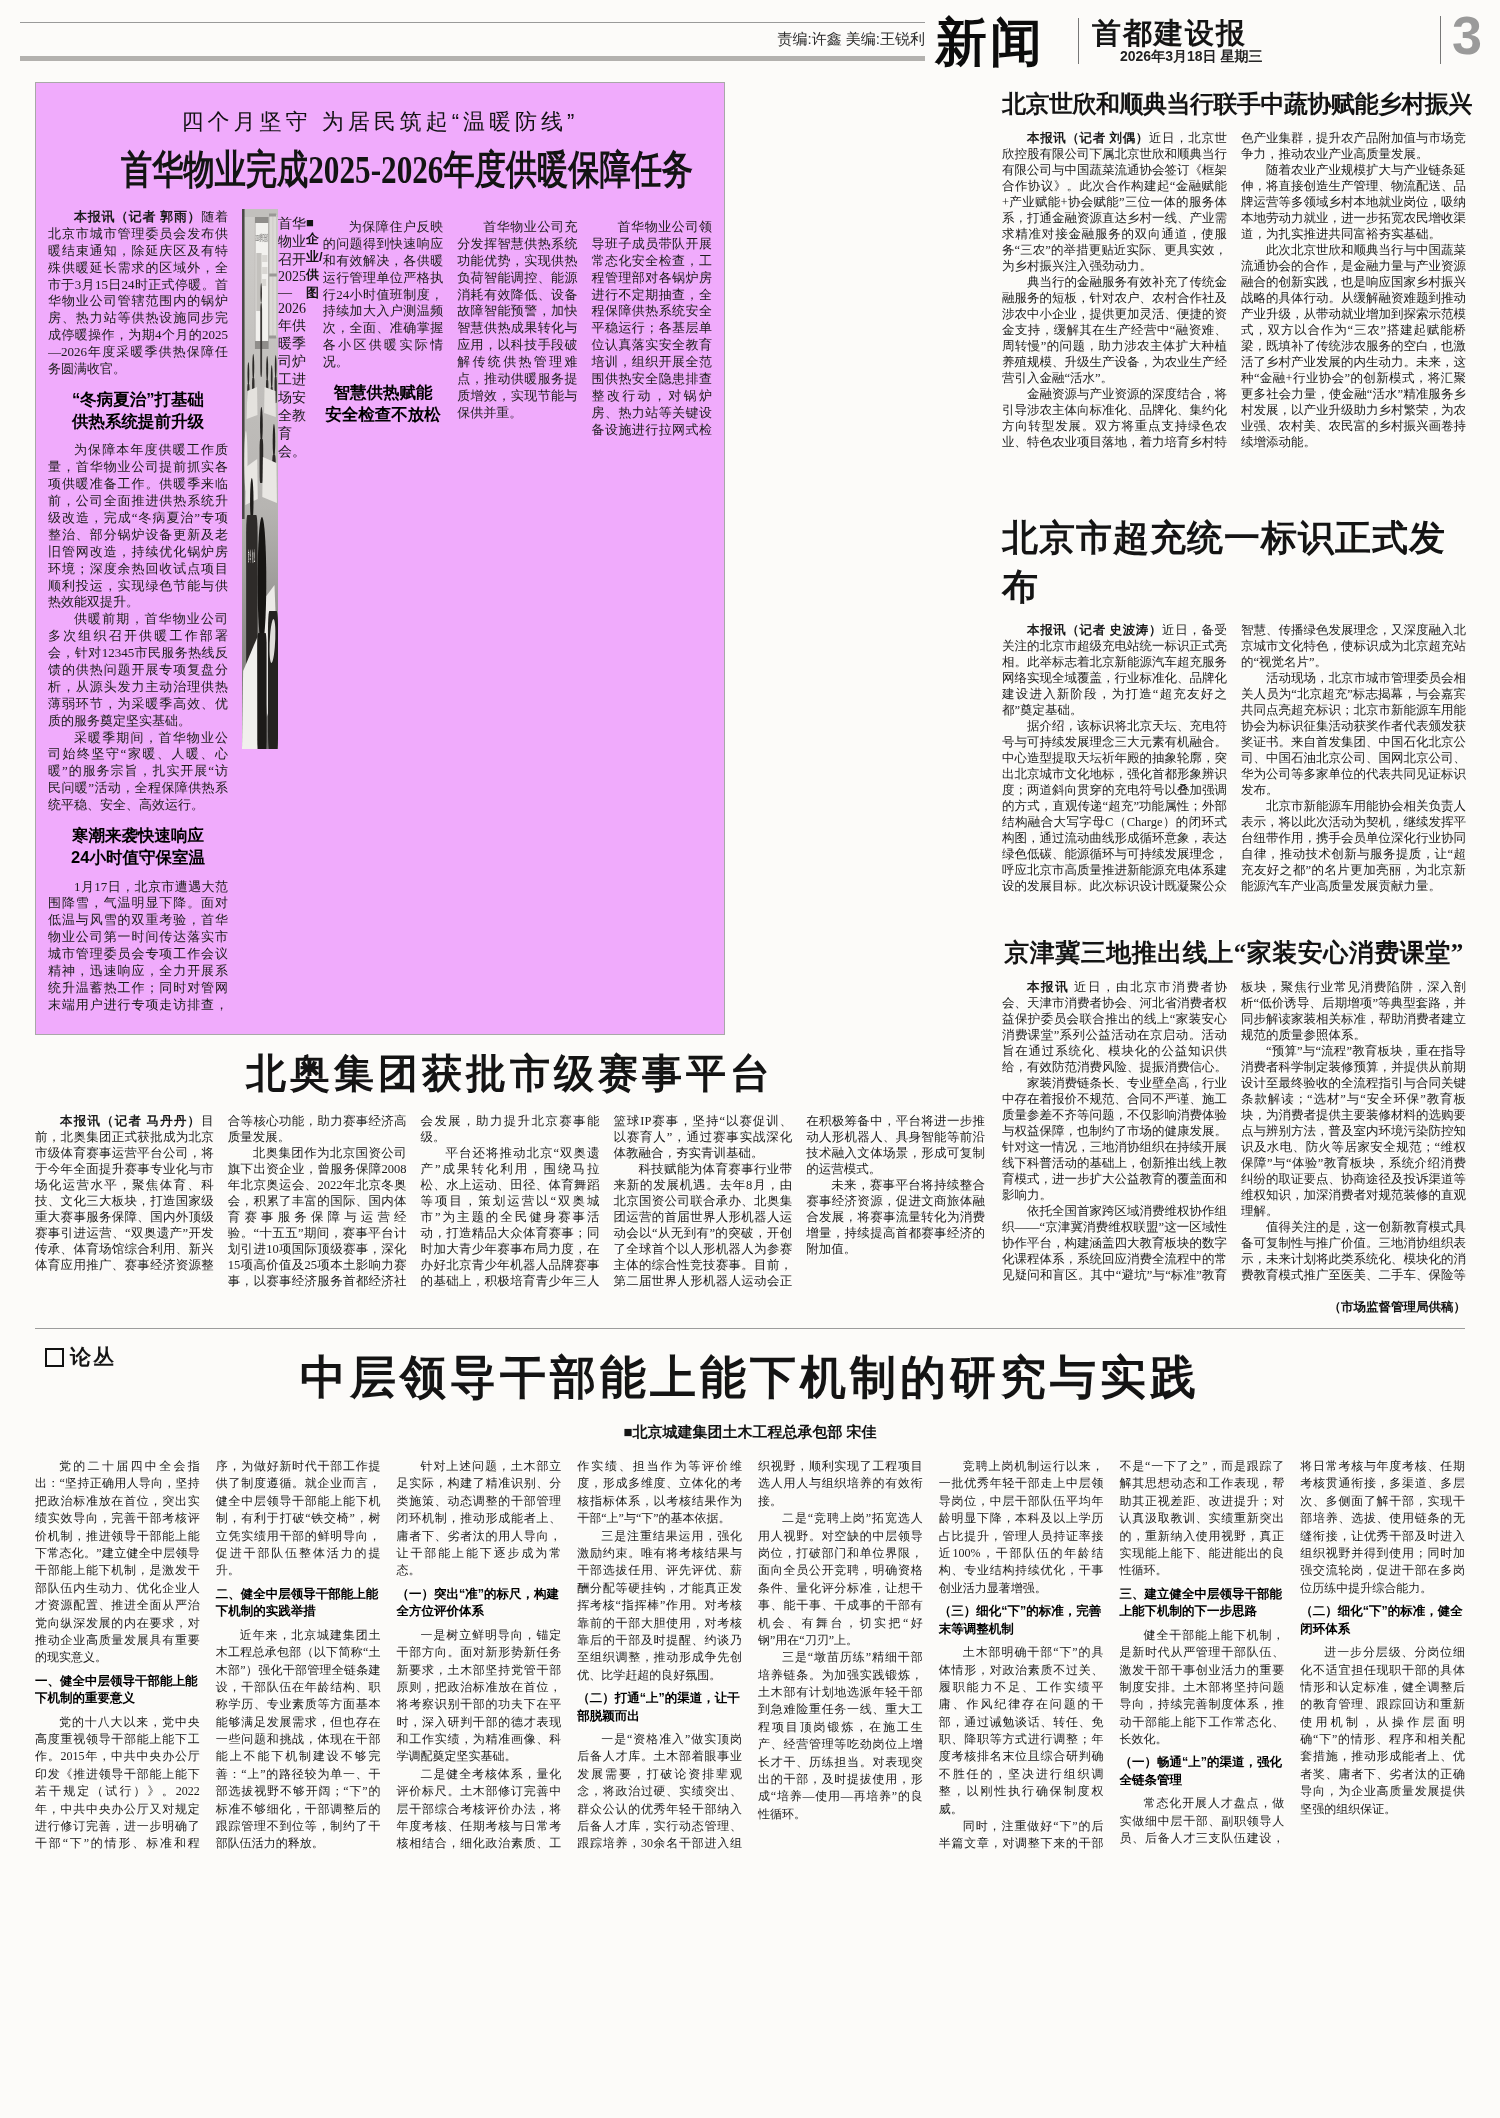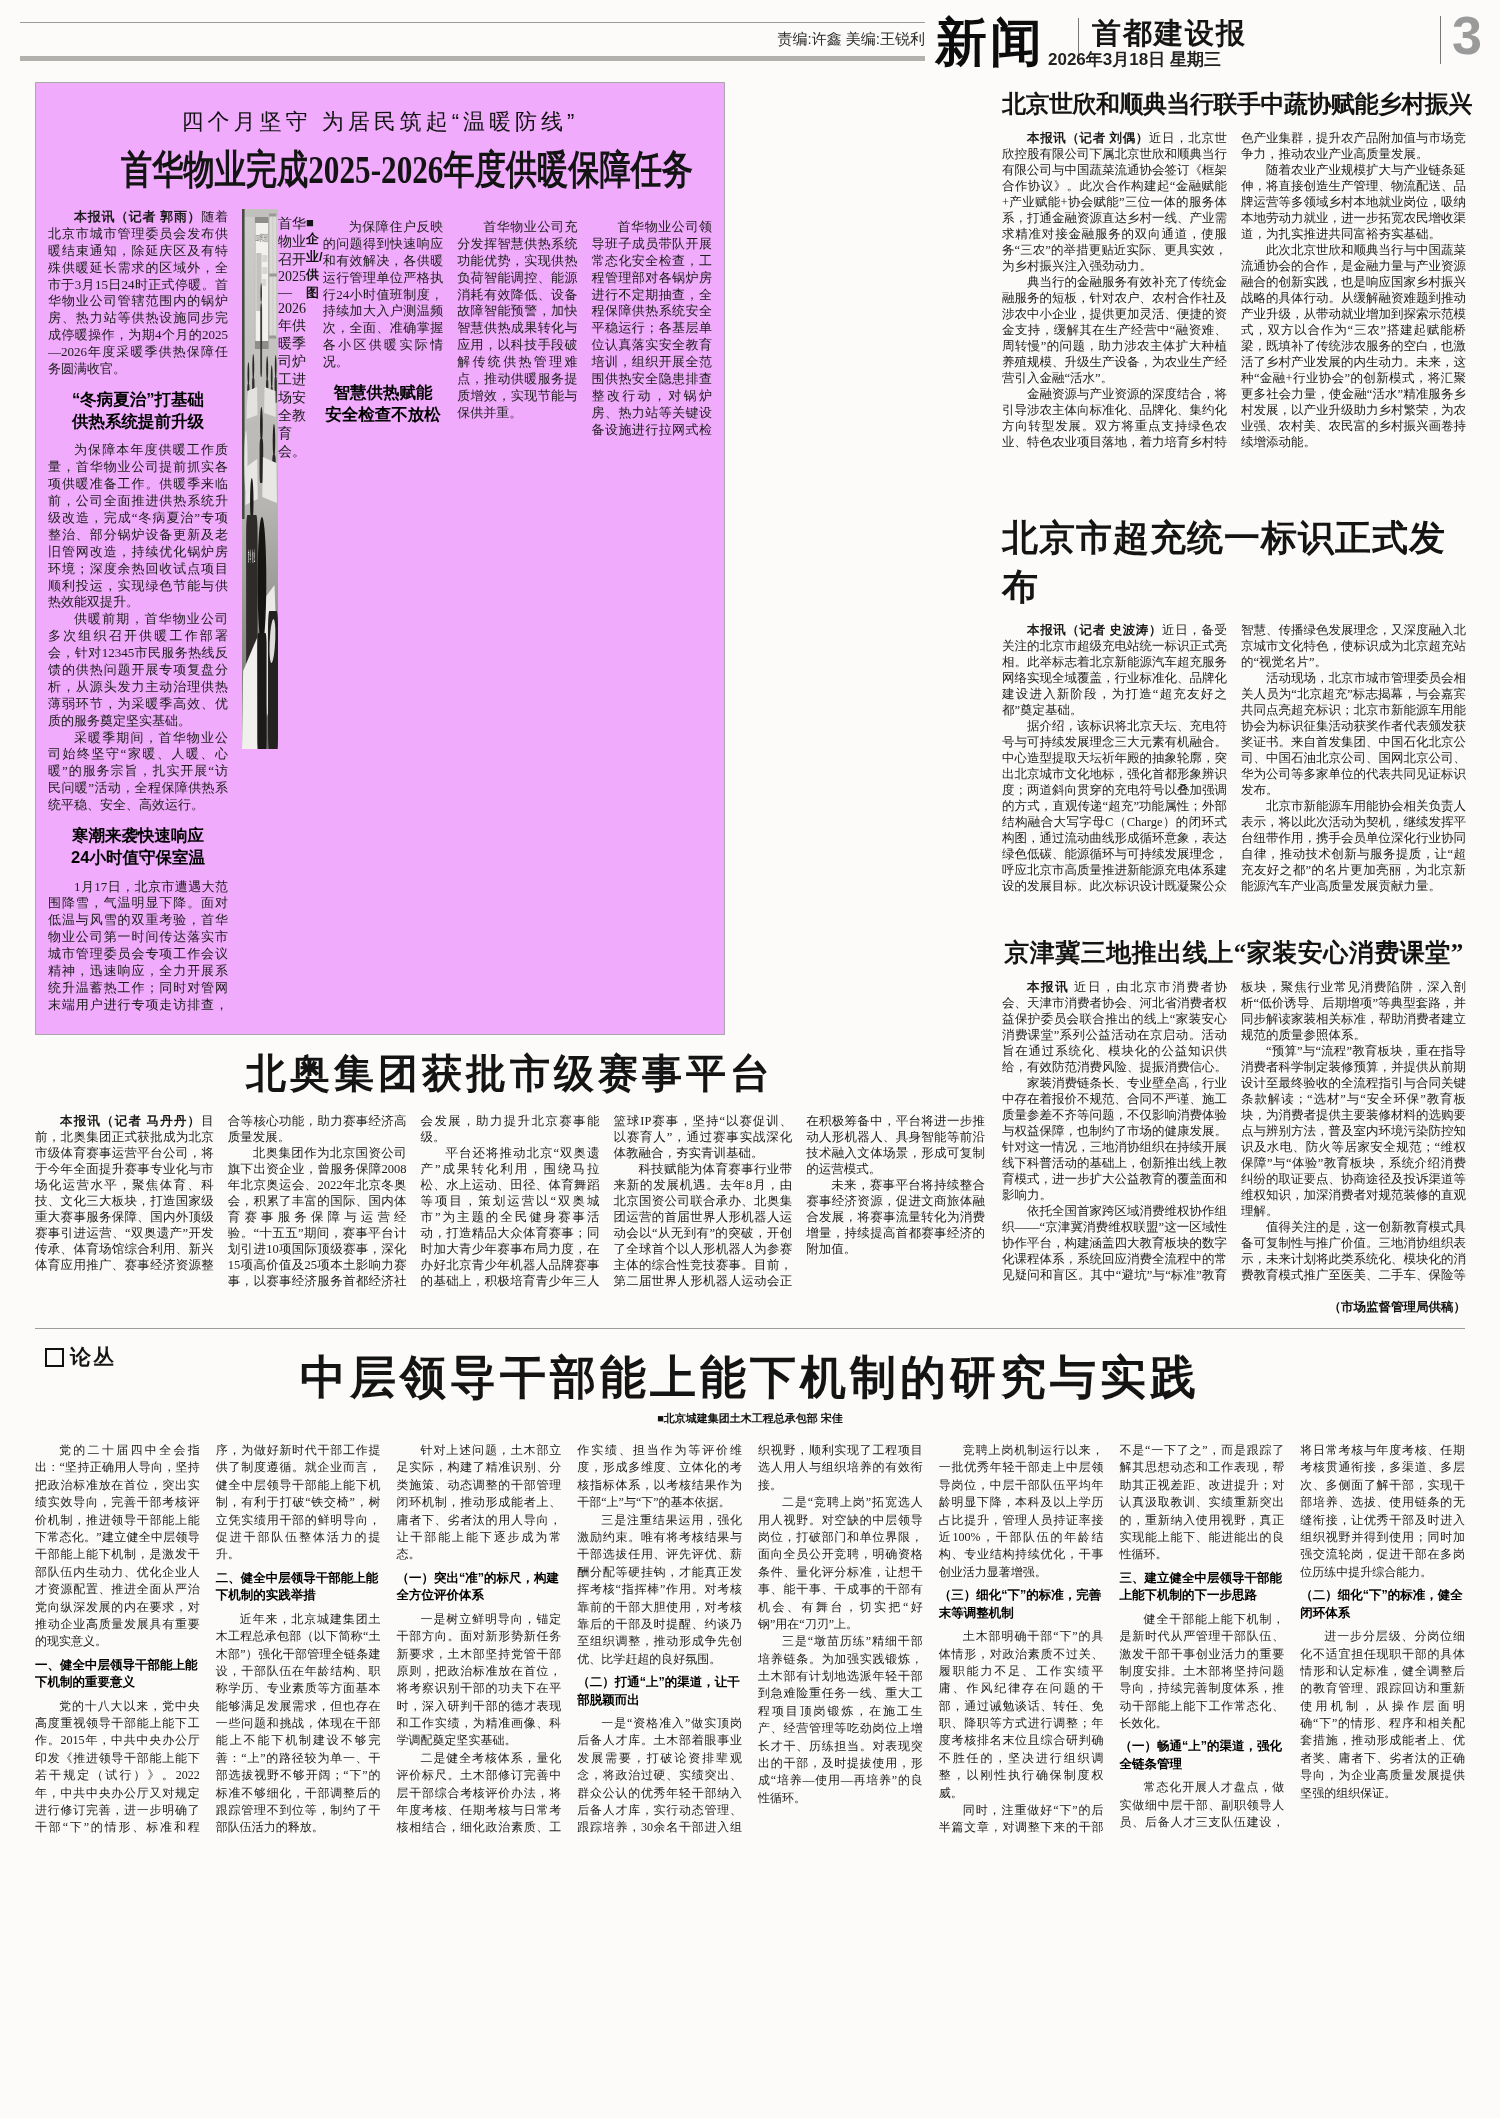--- a/index.html
+++ b/index.html
@@ -9,21 +9,21 @@
 
   
   .hdr-thinline{position:absolute;left:20px;top:22px;width:905px;height:1px;background:#9a9a9a;}
   .hdr-editors{position:absolute;left:20px;top:30px;width:905px;text-align:right;font-size:15px;color:#2a2a2a;
                font-family:"Liberation Sans","DejaVu Sans",sans-serif;}
   .hdr-thickbar{position:absolute;left:20px;top:56px;width:905px;height:5px;background:#b3b1ae;}
   .hdr-section{position:absolute;left:935px;top:8px;font-size:52px;font-weight:900;letter-spacing:3px;color:#0c0c0c;}
   .hdr-div1{position:absolute;left:1078px;top:18px;width:1px;height:46px;background:#777;}
   .hdr-paper{position:absolute;left:1092px;top:14px;font-size:29px;font-weight:900;letter-spacing:2px;color:#151515;
              font-family:"Liberation Sans","DejaVu Sans",sans-serif;}
-  .hdr-date{position:absolute;left:1048px;top:48px;font-size:17px;font-weight:700;color:#222;
+  .hdr-date{position:absolute;left:1120px;top:48px;font-size:14px;font-weight:700;color:#222;
             font-family:"Liberation Sans","DejaVu Sans",sans-serif;}
   .hdr-div2{position:absolute;left:1440px;top:16px;width:1px;height:48px;background:#777;}
   .hdr-pageno{position:absolute;left:1452px;top:4px;font-size:54px;font-weight:700;color:#9a9a9a;
               font-family:"Liberation Sans","DejaVu Sans",sans-serif;}
 
   
   .para{margin:0;text-indent:2em;text-align:justify;}
   .para b{font-weight:bold;}
   .body-text{color:#1b1b1b;}
 
@@ -67,21 +67,21 @@
   .rail-body-b{height:298px;}
   .rail-body-c{height:316px;}
   .rail-attr{margin-top:4px;text-align:right;font-size:12.5px;font-weight:bold;}
 
   
   .essay{position:absolute;left:35px;top:1328px;width:1430px;height:774px;border-top:1px solid #9c9c9c;}
   .essay-labelrow{position:absolute;left:10px;top:14px;display:flex;align-items:center;gap:6px;}
   .essay-label-square{width:15px;height:15px;border:2px solid #111;}
   .essay-label{font-size:21px;font-weight:900;letter-spacing:2px;}
   .essay-headline{margin:18px 0 0 0;text-align:center;font-size:46px;font-weight:900;letter-spacing:4px;}
-  .essay-byline{margin-top:2px;text-align:center;font-size:11px;font-weight:bold;
+  .essay-byline{margin-top:14px;text-align:center;font-size:15px;font-weight:bold;
                 font-family:"Liberation Sans","DejaVu Sans",sans-serif;}
   .essay-body{margin-top:16px;column-count:8;column-gap:16px;height:600px;overflow:hidden;
               font-size:12px;line-height:1.45;}
   .essay-subhead{font-weight:bold;font-size:12.5px;line-height:1.4;margin:6px 0;text-align:left;color:#000;
                  font-family:"Liberation Sans","DejaVu Sans",sans-serif;}
 </style>
 </head>
 <body>
 
 <div class="page">

